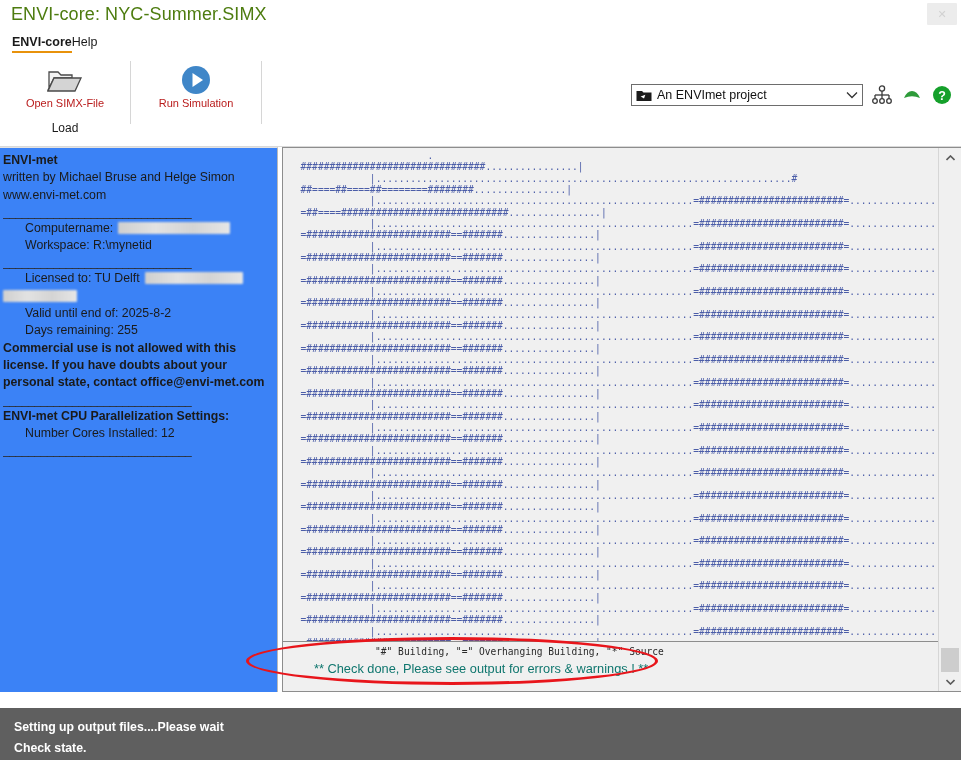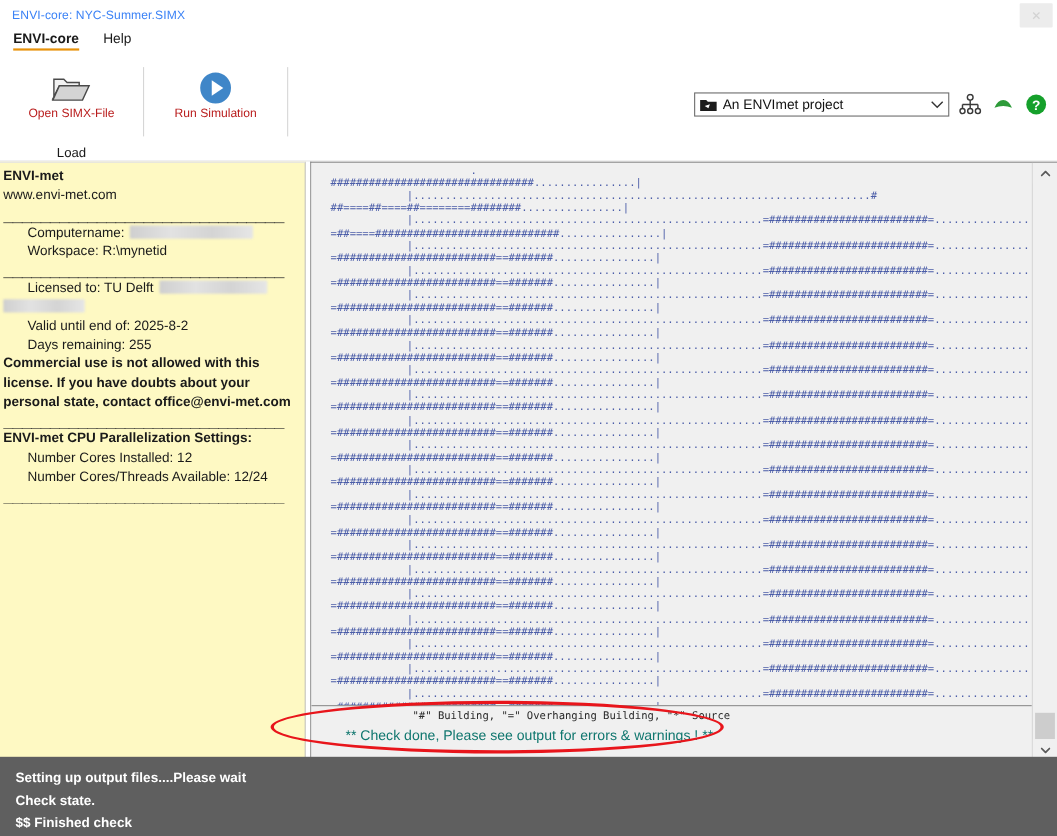--- a/index.html
+++ b/index.html
@@ -20,22 +20,22 @@
 
   
   .titlebar {
     height: 28px;
     background: #ffffff;
     position: relative;
     display: flex;
     align-items: center;
   }
   .titlebar-text {
-    font-size: 11px;
-    color: #3b82f6;
+    font-size: 18px;
+    color: #4d7c0f;
     padding-left: 11px;
     letter-spacing: .1px;
   }
   .win-close {
     position: absolute;
     right: 4px;
     top: 3px;
     width: 30px;
     height: 22px;
     background: #ececec;
@@ -45,23 +45,22 @@
     align-items: center;
     justify-content: center;
     border-radius: 1px;
   }
 
   
   .tabstrip {
     height: 25px;
     background: #ffffff;
     display: flex;
-    align-items: flex-start;
+    align-items: flex-end;
     padding-left: 12px;
-    gap: 22px;
   }
   .tab {
     font-size: 12.5px;
     padding-bottom: 4px;
     color: #1a1a1a;
     position: relative;
   }
   .tab.active {
     font-weight: bold;
   }
@@ -115,21 +114,21 @@
     justify-content: center;
   }
   .rb-label {
     font-size: 11px;
     margin-top: 0;
     color: #b91c1c;
     white-space: nowrap;
   }
   .grp-title {
     position: absolute;
-    bottom: 0;
+    bottom: 11px;
     left: 0;
     right: 0;
     text-align: center;
     font-size: 12px;
     color: #1a1a1a;
   }
 
   
   .proj-area {
     position: absolute;
@@ -183,32 +182,32 @@
     height: 545px;
     background: #ffffff;
     display: flex;
   }
   .leftpanel {
     width: 278px;
     border-right: 1px solid #b9b9b9;
     border-top: 1px solid #e3e3e3;
     box-sizing: border-box;
     padding: 4px 3px 0 3px;
-    background: #fef9c3;
+    background: #3b82f6;
     overflow: hidden;
     font-size: 12.3px;
     line-height: 17.3px;
   }
   .lp-line { white-space: nowrap; }
   .lp-bold { font-weight: bold; }
   .lp-indent { padding-left: 22px; }
   .lp-rule {
     color: #2b2b2b;
     letter-spacing: -0.4px;
-    font-size: 16px;
+    font-size: 12px;
     overflow: hidden;
     white-space: nowrap;
     height: 16px;
   }
   .lp-wrap { white-space: normal; font-weight: bold; }
   .blur {
     display: inline-block;
     height: 12px;
     background: linear-gradient(90deg,#cfcfcf,#e2e2e2,#d4d4d4,#e6e6e6);
     vertical-align: -2px;
@@ -306,21 +305,21 @@
     left: 2px; right: 2px;
     top: 500px;
     height: 24px;
     background: #cdcdcd;
   }
 
   
   .statusbar {
     position: absolute;
     left: 0; right: 0; bottom: 0;
-    height: 72px;
+    height: 52px;
     background: #5f5f5f;
     color: #ffffff;
     font-size: 12.3px;
     font-weight: bold;
     padding: 9px 0 0 14px;
     box-sizing: border-box;
     line-height: 20.5px;
   }
 </style>
 </head>
@@ -414,34 +413,34 @@
         <text x="10" y="14.6" font-family="Liberation Sans, sans-serif" font-size="12.5" font-weight="bold" fill="#ffffff" text-anchor="middle">?</text>
       </svg>
     </span>
   </div>
 </div>
 
 <div class="main">
 
   <div class="leftpanel">
     <div class="lp-line lp-bold">ENVI-met</div>
+    <div class="lp-line">written by Michael Bruse and Helge Simon</div>
     <div class="lp-line">www.envi-met.com</div>
     <div class="lp-rule">______________________________</div>
     <div class="lp-line lp-indent"><span>Computername:</span><span class="blur" style="width:112px;margin-left:5px;"></span></div>
     <div class="lp-line lp-indent">Workspace: R:\mynetid</div>
     <div class="lp-rule">______________________________</div>
     <div class="lp-line lp-indent"><span>Licensed to: TU Delft</span><span class="blur" style="width:98px;margin-left:5px;"></span></div>
     <div class="lp-line"><span class="blur" style="width:74px;"></span></div>
     <div class="lp-line lp-indent">Valid until end of: 2025-8-2</div>
     <div class="lp-line lp-indent">Days remaining: 255</div>
     <div class="lp-wrap">Commercial use is not allowed with this license. If you have doubts about your personal state, contact office@envi-met.com</div>
     <div class="lp-rule">______________________________</div>
     <div class="lp-line lp-bold">ENVI-met CPU Parallelization Settings:</div>
     <div class="lp-line lp-indent">Number Cores Installed: 12</div>
-    <div class="lp-line lp-indent">Number Cores/Threads Available: 12/24</div>
     <div class="lp-rule">______________________________</div>
   </div>
 
   <div class="splitter"></div>
 
   <div class="outpane">
 
     <div class="ascii-scroll">
       <div class="ascii">                        .
   ################################................|

